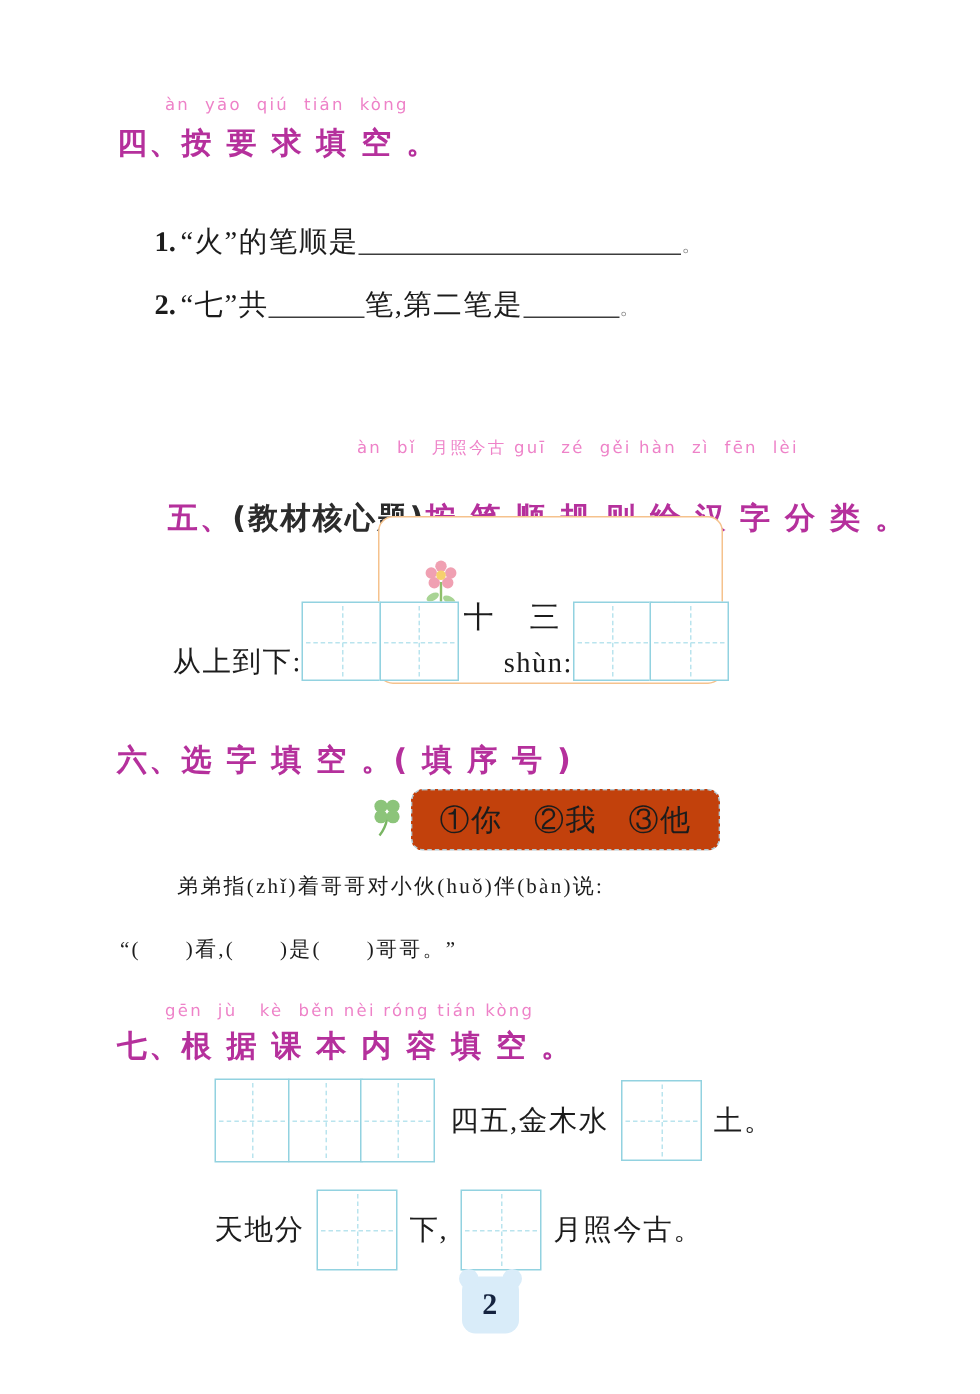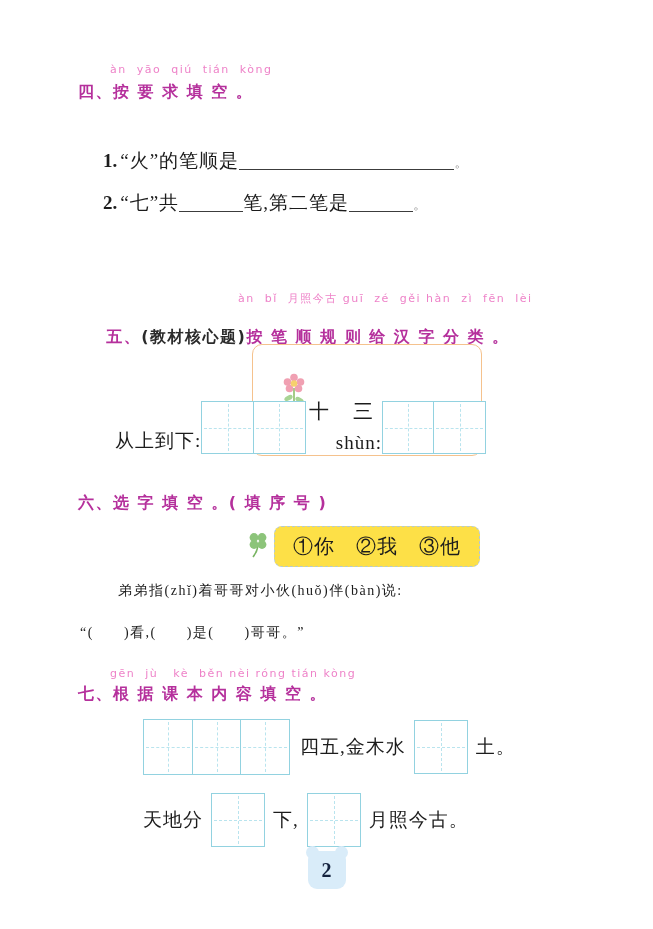--- a/index.html
+++ b/index.html
@@ -4,21 +4,21 @@
 <style>
   * { margin:0; padding:0; box-sizing:border-box; }
   html,body { background:#ffffff; }
   body { width:653px; height:929px; position:relative; overflow:hidden;
          font-family:"Liberation Serif","DejaVu Serif",serif; color:#1c1c1c; }
   .page { position:absolute; inset:0; background:#ffffff; }
 
   .pinyin { position:absolute; color:#ee82c8; font-family:"DejaVu Sans",sans-serif;
             font-size:11px; letter-spacing:1.5px; white-space:pre; }
   .heading { position:absolute; color:#b5309c; font-family:"DejaVu Sans",sans-serif;
-             font-weight:bold; font-size:16px; letter-spacing:1.5px; white-space:pre; }
+             font-weight:bold; font-size:20px; letter-spacing:1.5px; white-space:pre; }
   .heading .tag { color:#2b2b2b; }
 
   .item { position:absolute; font-size:19px; letter-spacing:1px; white-space:pre; }
   .item .num { font-weight:bold; margin-right:3px; letter-spacing:0; }
   .blank { display:inline-block; border-bottom:1px solid #3c3c3c; height:1em; vertical-align:-3px; }
   .blank.long { width:215px; }
   .blank.short { width:64px; }
   .period { color:#8a8a8a; font-size:14px; }
 
   .word-box { position:absolute; left:252px; top:344px; border:1.5px solid #f5c28d;
@@ -32,21 +32,21 @@
            position:relative; flex:0 0 auto; }
   .tzbox::before { content:""; position:absolute; left:2px; right:2px; top:50%;
                    border-top:1px dashed #b9e4ee; }
   .tzbox::after  { content:""; position:absolute; top:2px; bottom:2px; left:50%;
                    border-left:1px dashed #b9e4ee; }
   .tz-group { display:flex; }
   .tz-group .tzbox + .tzbox { margin-left:-1.5px; }
 
   .options-box { position:absolute; left:274px; top:526px; border:1.5px dashed #b4c9d3;
                  border-radius:8px; padding:6px 18px; font-size:20px; letter-spacing:1px;
-                 white-space:pre; background:#fde047; }
+                 white-space:pre; background:#c2410c; }
   .clover-wrap { position:absolute; left:248px; top:531px; }
 
   .text-line { position:absolute; font-size:14px; letter-spacing:1.5px; white-space:pre; }
 
   .row7 { position:absolute; display:flex; align-items:center; font-size:19px;
           letter-spacing:1px; white-space:pre; }
   .row7 .gap-s { width:8px; } .row7 .gap-m { width:10px; }
   .tz50 { width:50px; height:56px; }
   .tz54 { width:54px; height:54px; }
 

